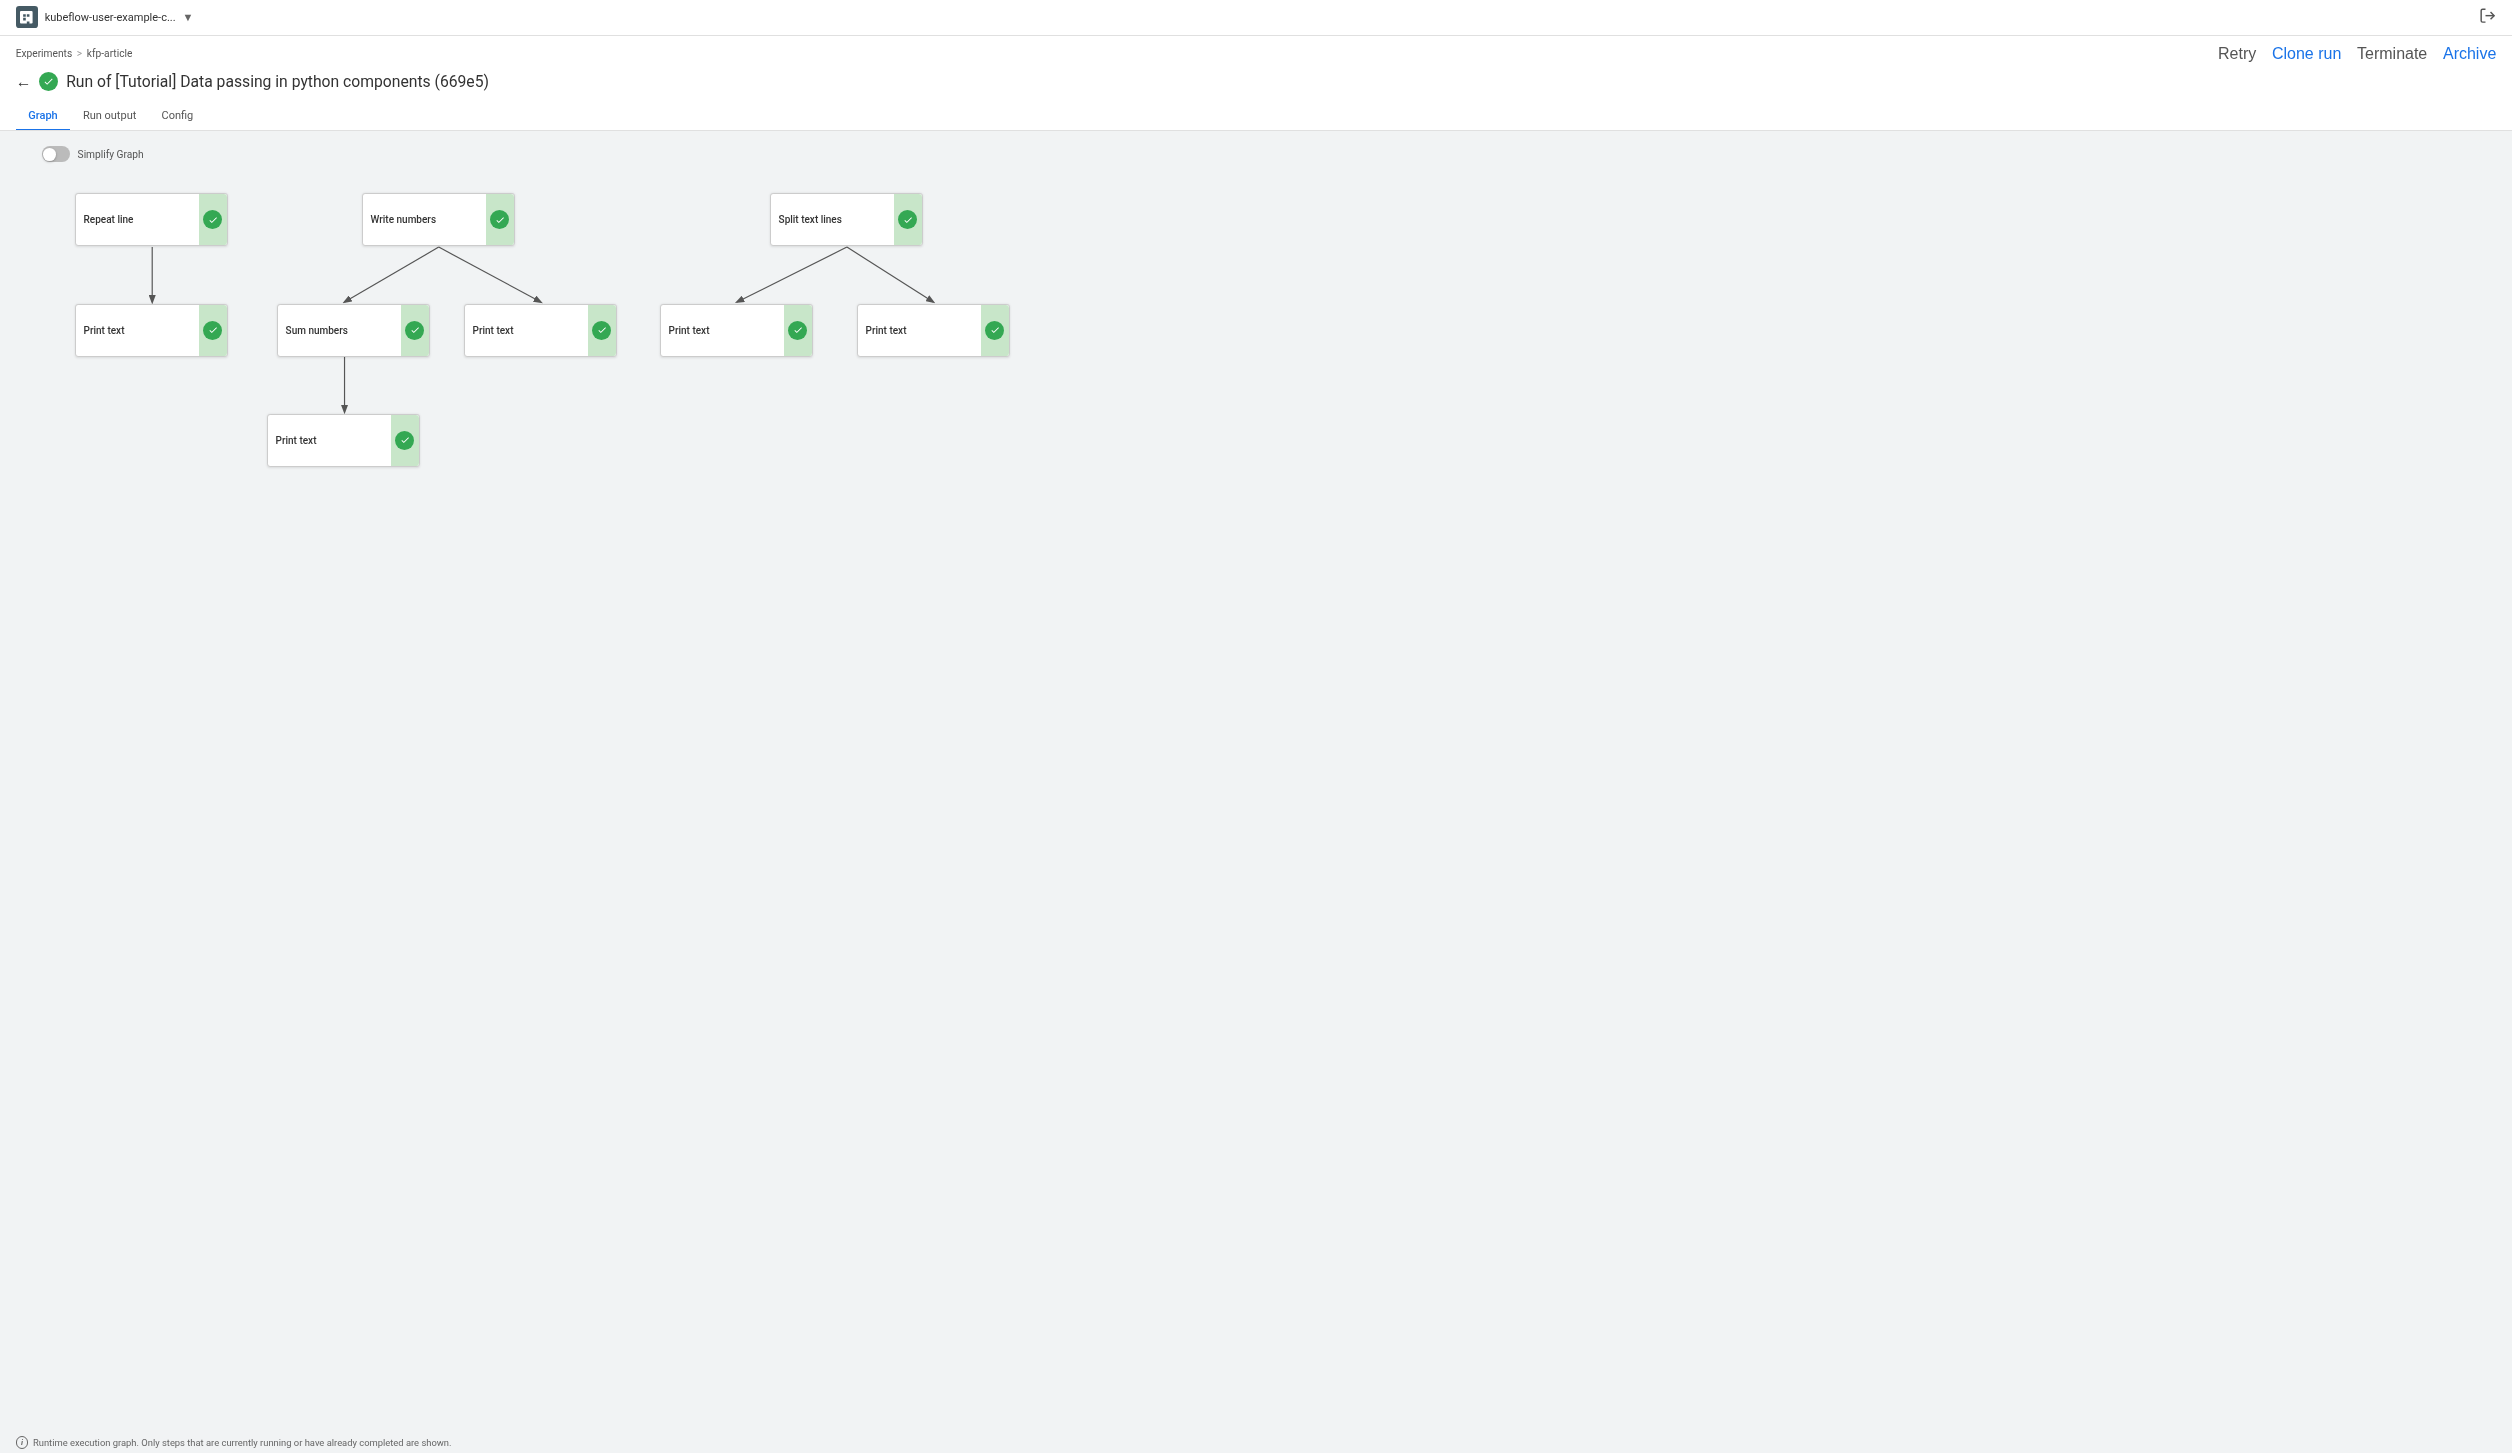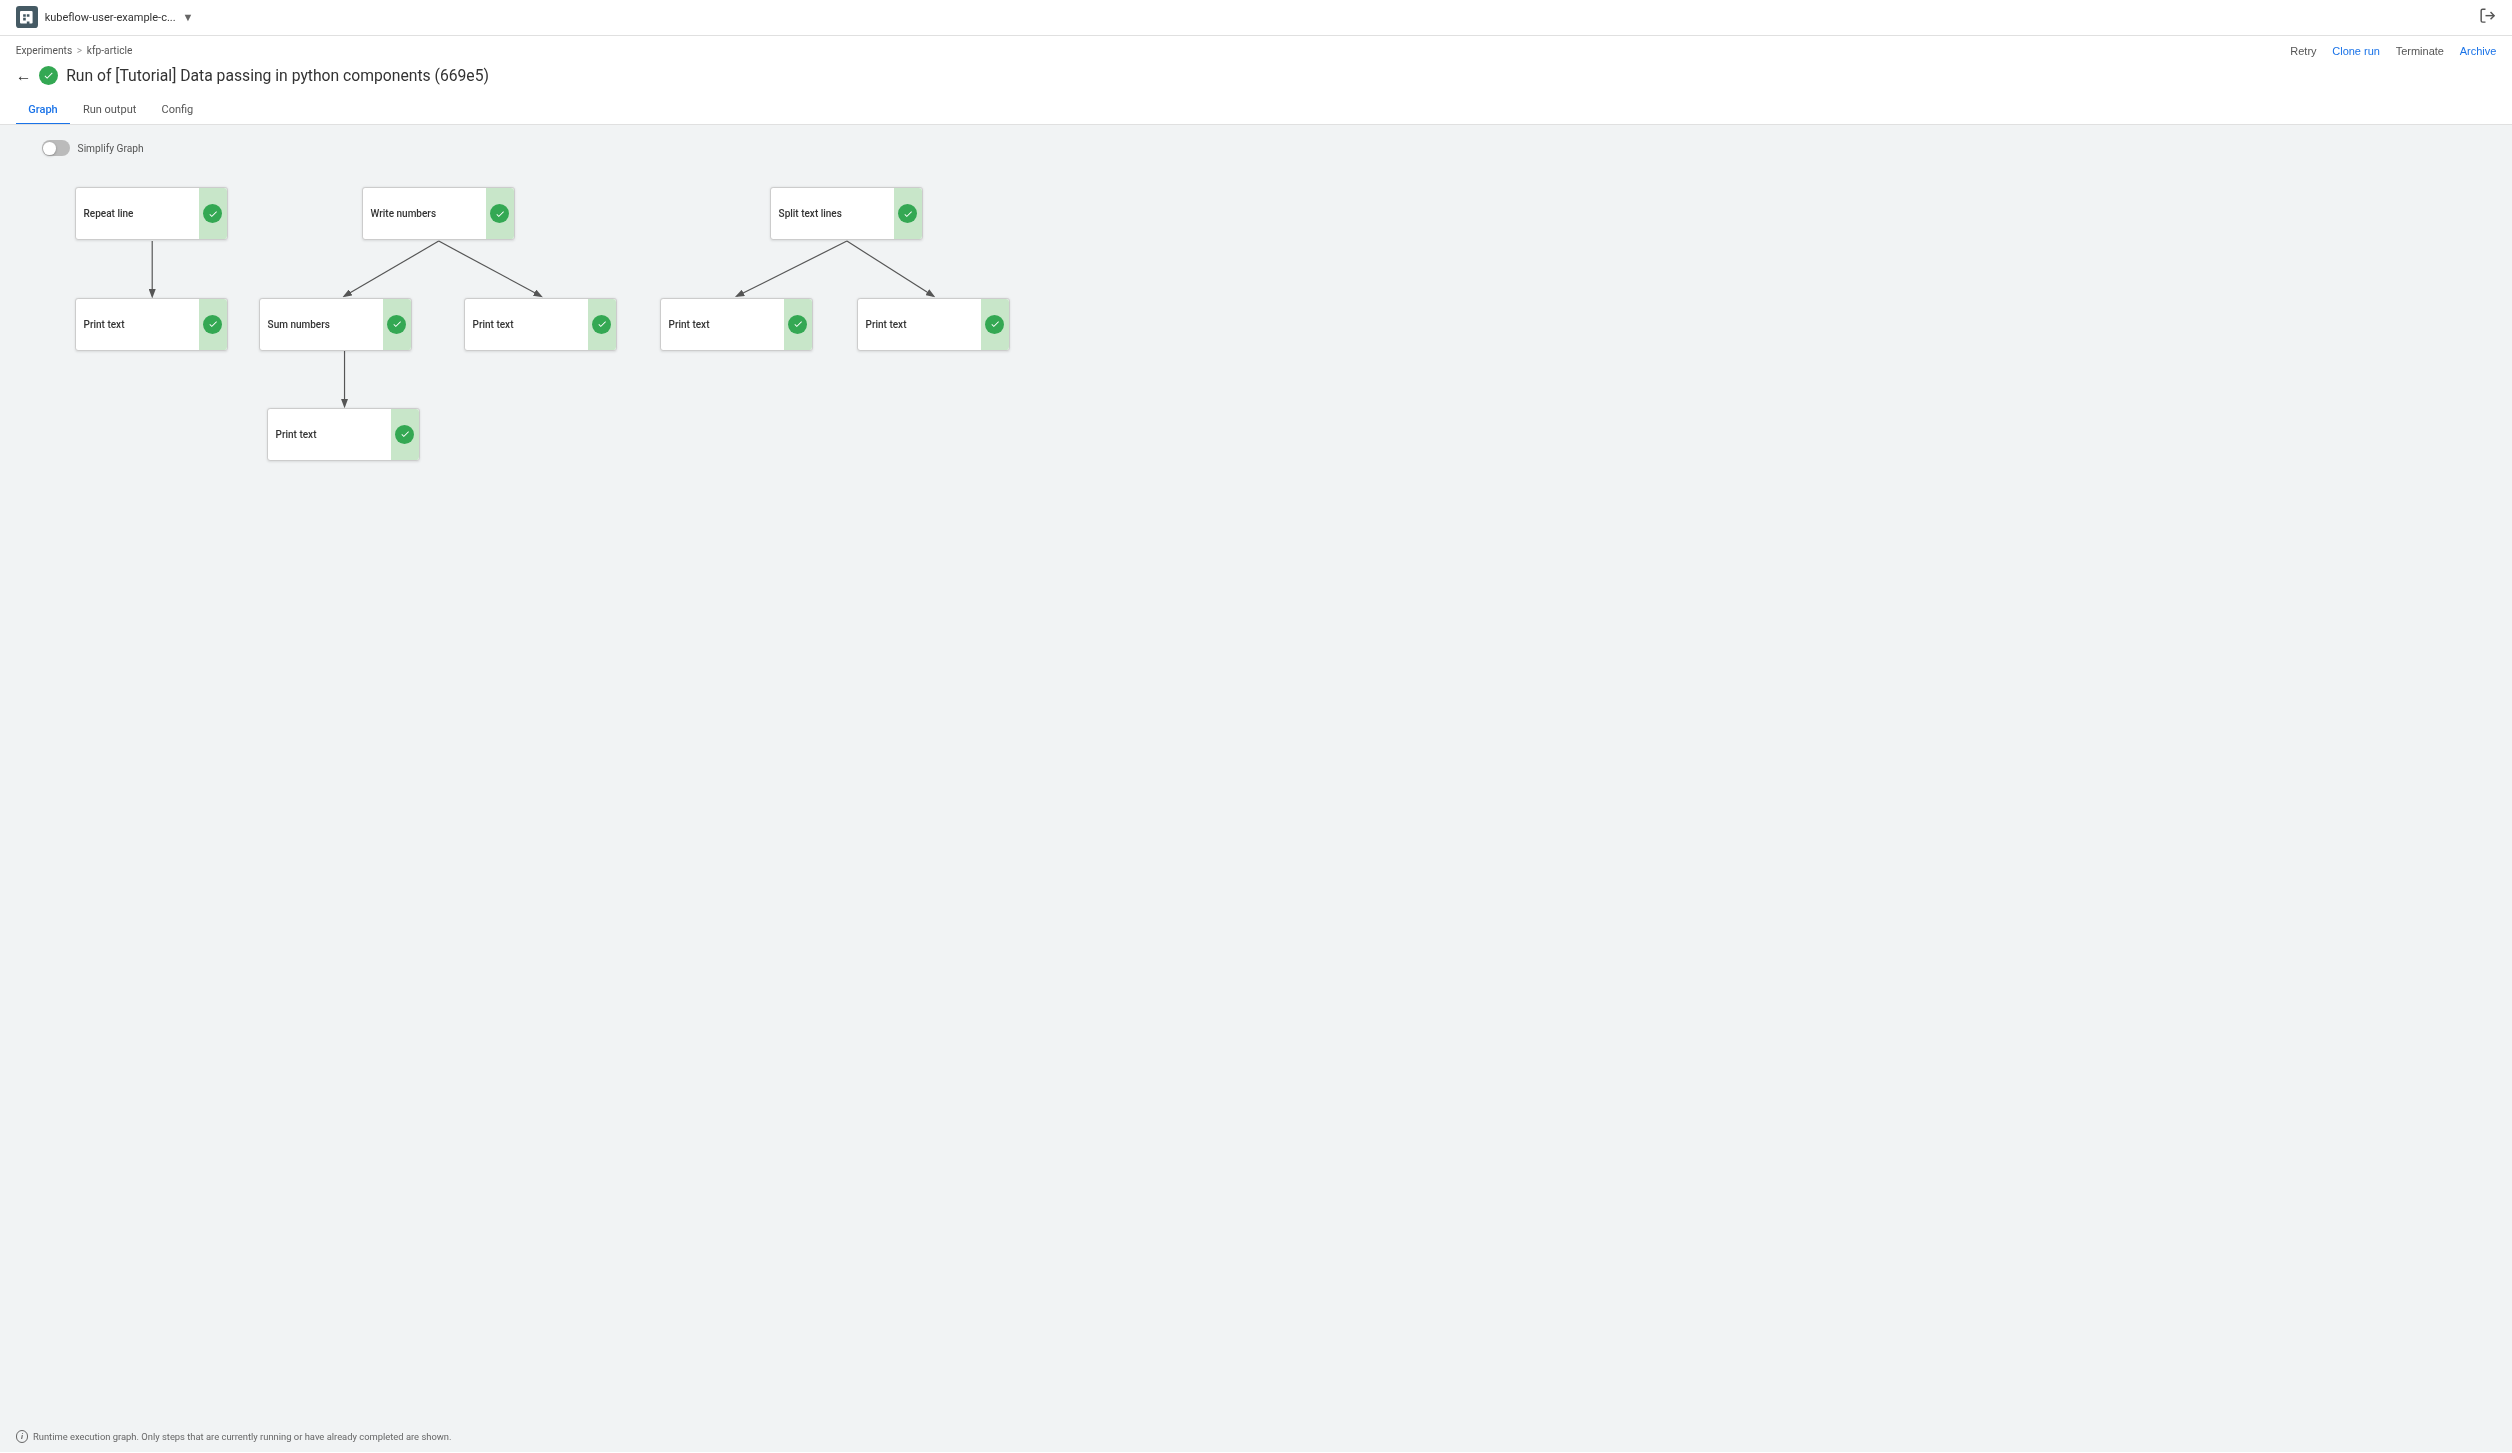--- a/index.html
+++ b/index.html
@@ -50,21 +50,21 @@
     .breadcrumb a { color: #555; text-decoration: none; }
     .breadcrumb .sep { color: #999; }
     .breadcrumb .current { color: #555; }
 
     .action-buttons {
       display: flex;
       align-items: center;
       gap: 15.7px;
     }
     .action-btn {
-      font-size: 11px;
+      font-size: 16px;
       cursor: pointer;
       background: none;
       border: none;
       padding: 3.1px 0;
     }
     .action-btn.normal { color: #555; }
     .action-btn.blue { color: #1a73e8; font-weight: 500; }
 
     
     .page-title-row {
@@ -352,21 +352,21 @@
       <span class="node-label">Print text</span>
       <div class="node-right-bar">
         <div class="node-check">
           <svg width="10.2" height="10.2" viewBox="0 0 24 24">
               <path d="M9 16.17L4.83 12l-1.42 1.41L9 19 21 7l-1.41-1.41z"></path>
             </svg>
         </div>
       </div>
     </div>
 
-    <div class="node" style="left:243px; top:126px;">
+    <div class="node" style="left:261px; top:126px;">
       <span class="node-label">Sum numbers</span>
       <div class="node-right-bar">
         <div class="node-check">
           <svg width="10.2" height="10.2" viewBox="0 0 24 24">
               <path d="M9 16.17L4.83 12l-1.42 1.41L9 19 21 7l-1.41-1.41z"></path>
             </svg>
         </div>
       </div>
     </div>
 

